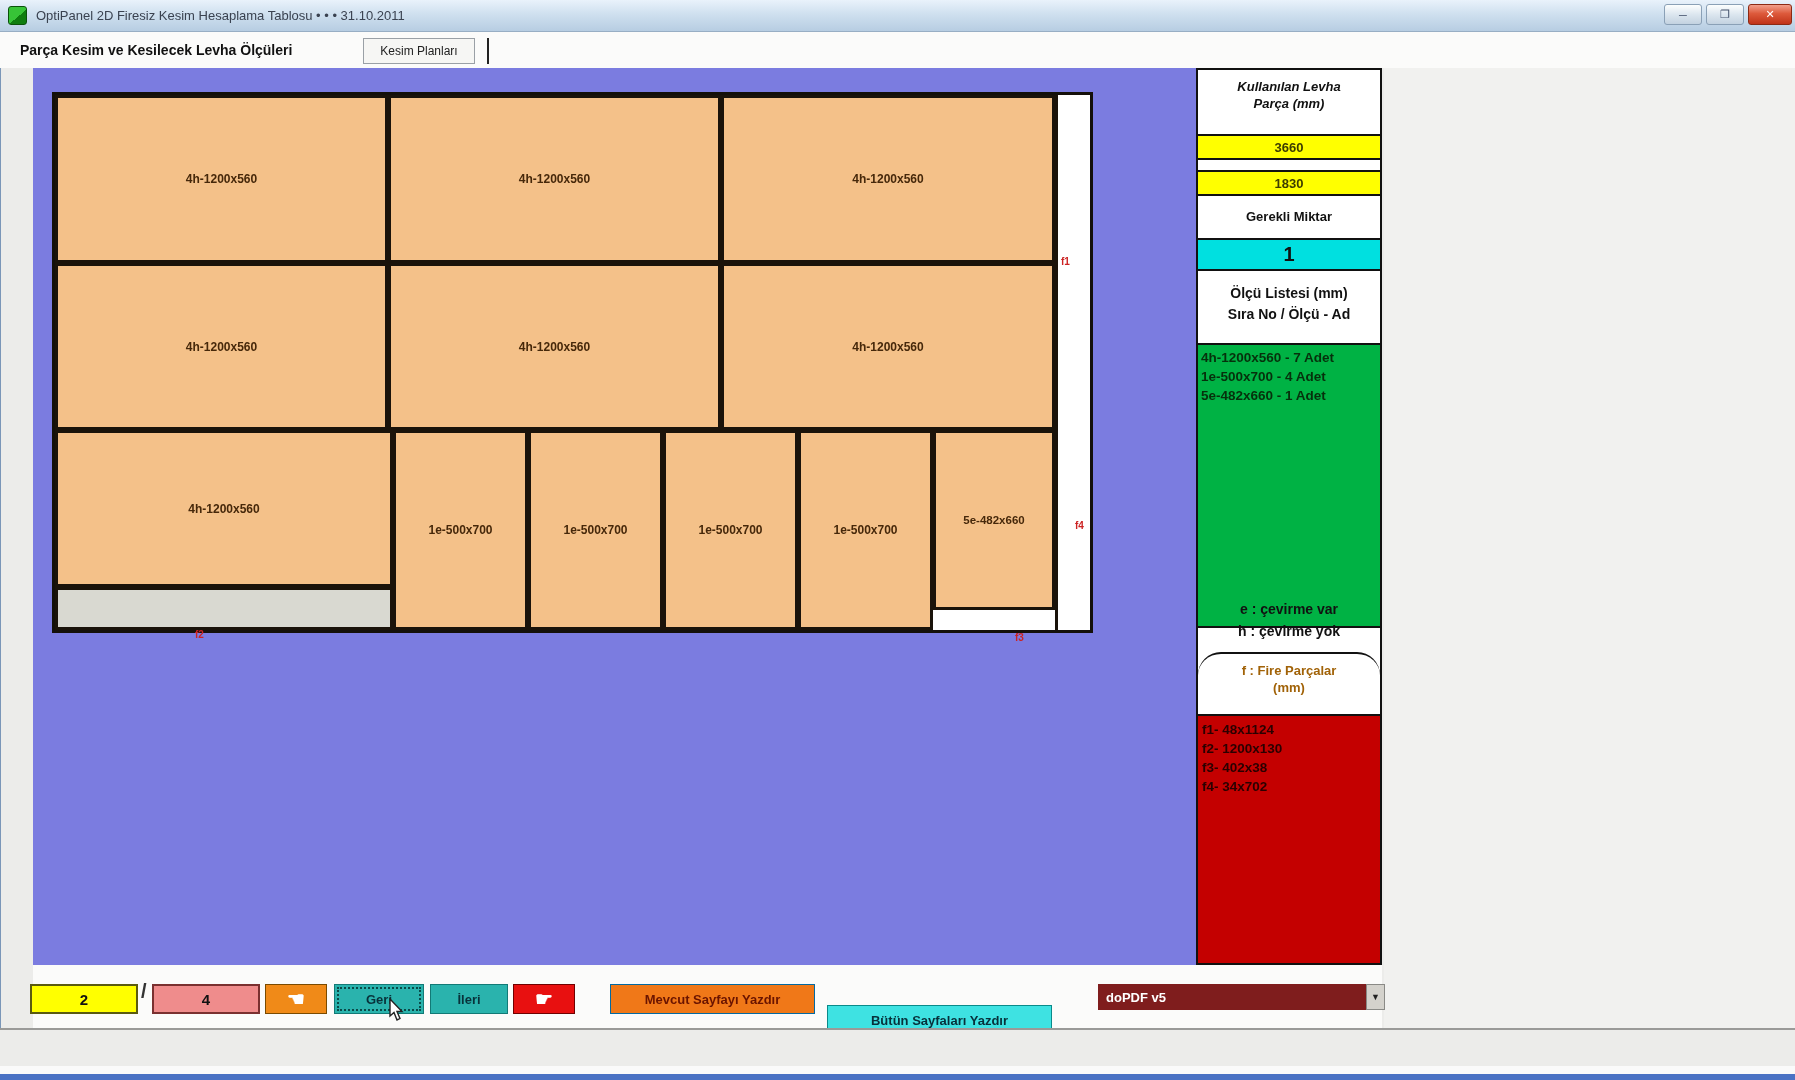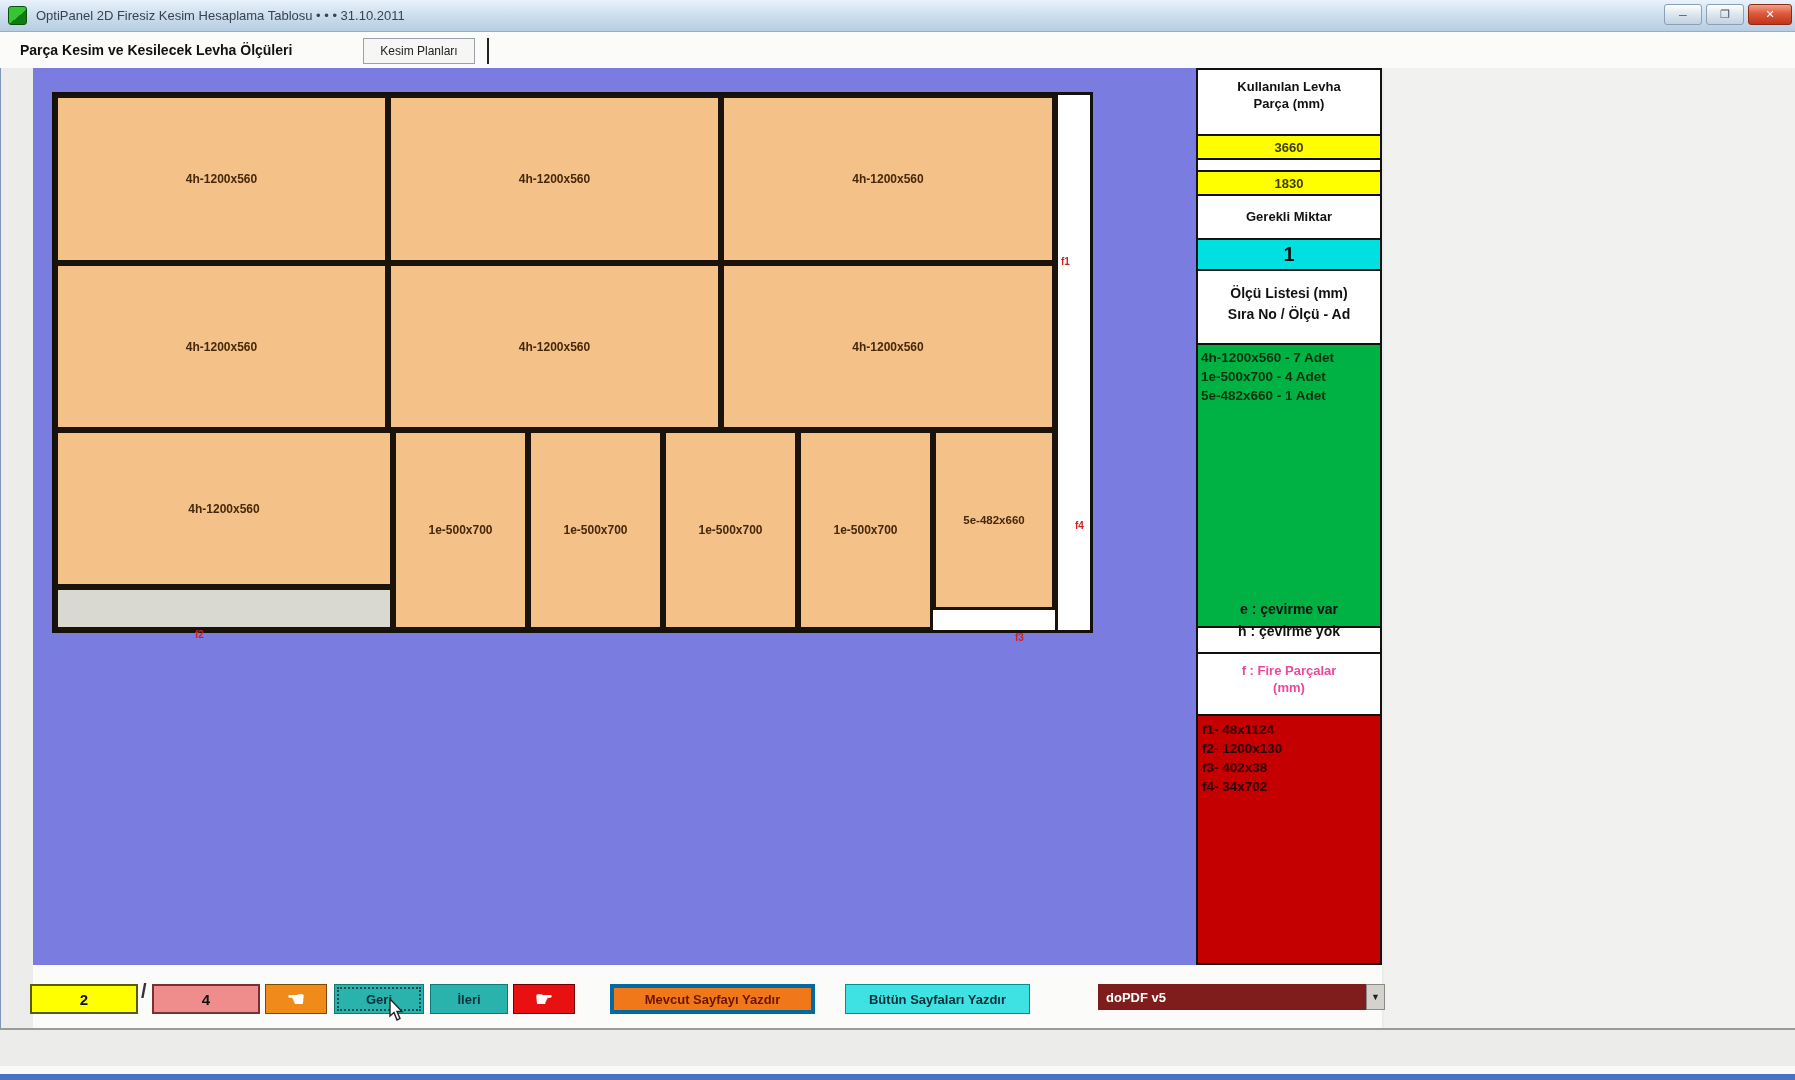--- a/index.html
+++ b/index.html
@@ -42,34 +42,34 @@
   .cell { position:absolute; left:0; width:182px; text-align:center; font-weight:bold; color:#111; }
   .cell.hdr { font-size:13px; line-height:17px; padding-top:6px; }
   .cell.yellow { background:#ffff00; border-top:2px solid #111; border-bottom:2px solid #111;
     font-size:13px; color:#3d3d00; display:flex; align-items:center; justify-content:center; }
   .cell.cyan { background:#00e0e0; border-top:2px solid #111; border-bottom:2px solid #111;
     font-size:20px; display:flex; align-items:center; justify-content:center; }
   .cell.green { background:#00b244; border-top:2px solid #111; border-bottom:2px solid #111;
     text-align:left; font-size:13.5px; line-height:19px; padding:3px 0 0 3px; color:#06300c; }
   .cell.redlist { background:#c40000; border-top:2px solid #111;
     text-align:left; font-size:13.5px; line-height:19px; padding:4px 0 0 4px; color:#2a0000; }
-  .cell.fhead { color:#ec4899; font-size:13px; line-height:17px; padding-top:8px; border-top:2px solid #111; }
+  .cell.fhead { color:#a16207; font-size:13px; line-height:17px; padding-top:8px; border-top:2px solid #111;border-radius:23px; }
 
   
   .toolbar-strip { left:33px; top:965px; width:1349px; height:63px; background:#fbfbfa; }
   .tbtn { position:absolute; top:984px; height:30px; display:flex; align-items:center; justify-content:center;
     font-weight:bold; font-size:13px; }
   .pagebox-yellow { background:#ffff00; border:2px solid #5a5a10; color:#111; font-size:15px; }
   .pagebox-salmon { background:#ef8c8c; border:2px solid #7a3030; color:#111; font-size:15px; }
   .slash { top:980px; font-size:20px; font-weight:bold; color:#333; }
   .handbtn-orange { background:#f08a18; border:1px solid #7a4a00; color:#fff; font-size:20px; }
   .handbtn-red { background:#e81010; border:1px solid #700000; color:#fff; font-size:20px; }
   .tealbtn { background:#2ab3ad; border:1px solid #127a76; color:#08323a; }
   .tealbtn.focused { outline:2px dotted #0a4a48; outline-offset:-5px; }
-  .printbtn-orange { background:#f07818; border:4px solid #0369a1; color:#6a1400; }
+  .printbtn-orange { background:#f07818; border:1px solid #0369a1; color:#6a1400; }
   .printbtn-cyan { background:#3ee2e2; border:1px solid #0a8a8a; color:#07303a; }
   .printer-select { position:absolute; top:984px; left:1098px; width:268px; height:26px; background:#7f1d1d;
     color:#fff; font-weight:bold; font-size:13px; display:flex; align-items:center; padding-left:8px; }
   .printer-arrow { position:absolute; top:984px; left:1366px; width:19px; height:26px; background:#d4d2cc;
     border:1px solid #8a8a86; font-size:9px; color:#222; display:flex; align-items:center; justify-content:center; }
 
   .divider { left:0; top:1028px; width:1795px; height:2px; background:#9a9a98; }
   .bottom-gray { left:0; top:1030px; width:1795px; height:36px; background:#ececea; }
   .bottom-white { left:0; top:1066px; width:1795px; height:8px; background:#fafafa; }
   .bottom-blue { left:0; top:1074px; width:1795px; height:6px; background:#4a72c4; }
@@ -148,21 +148,21 @@
     <div style="position:absolute; left:1000px; top:0; width:3px; height:535px; background:#1a130a;"></div>
   </div>
 
   <div class="fire-label" style="left:1028px; top:188px;">f1</div>
   <div class="fire-label" style="left:162px; top:535px;margin-top:26px;">f2</div>
   <div class="fire-label" style="left:982px; top:564px;">f3</div>
   <div class="fire-label" style="left:1042px; top:452px;">f4</div>
 </div>
 
 <div class="abs sidebar">
-  <div class="cell hdr" style="top:2px; height:62px;">
+  <div class="cell hdr" style="top:2px; height:62px;font-style:italic;">
     <div>Kullanılan Levha</div>
     <div>Parça (mm)</div>
   </div>
   <div class="cell yellow" style="top:64px; height:26px;">
       <span>3660</span>
     </div>
   <div class="cell yellow" style="top:100px; height:26px;">
       <span>1830</span>
     </div>
   <div class="cell hdr" style="top:130px; height:38px; line-height:34px; padding-top:0;">Gerekli Miktar</div>
@@ -210,21 +210,21 @@
   </div>
 <div class="tbtn tealbtn" style="left:430px; width:78px;">
     <span>İleri</span>
   </div>
 <div class="tbtn handbtn-red" style="left:513px; width:62px;">
     <span>☛</span>
   </div>
 <div class="tbtn printbtn-orange" style="left:610px; width:205px;">
     <span>Mevcut Sayfayı Yazdır</span>
   </div>
-<div class="tbtn printbtn-cyan" style="left:845px; width:185px;">
+<div class="tbtn printbtn-cyan" style="left:827px; width:225px;margin-top:21px;">
     <span>Bütün Sayfaları Yazdır</span>
   </div>
 <div class="printer-select">
     <span>doPDF v5</span>
   </div>
 <div class="printer-arrow">
     <span>▼</span>
   </div>
 
 <svg class="abs cursor-svg" viewBox="0 0 18 24">

